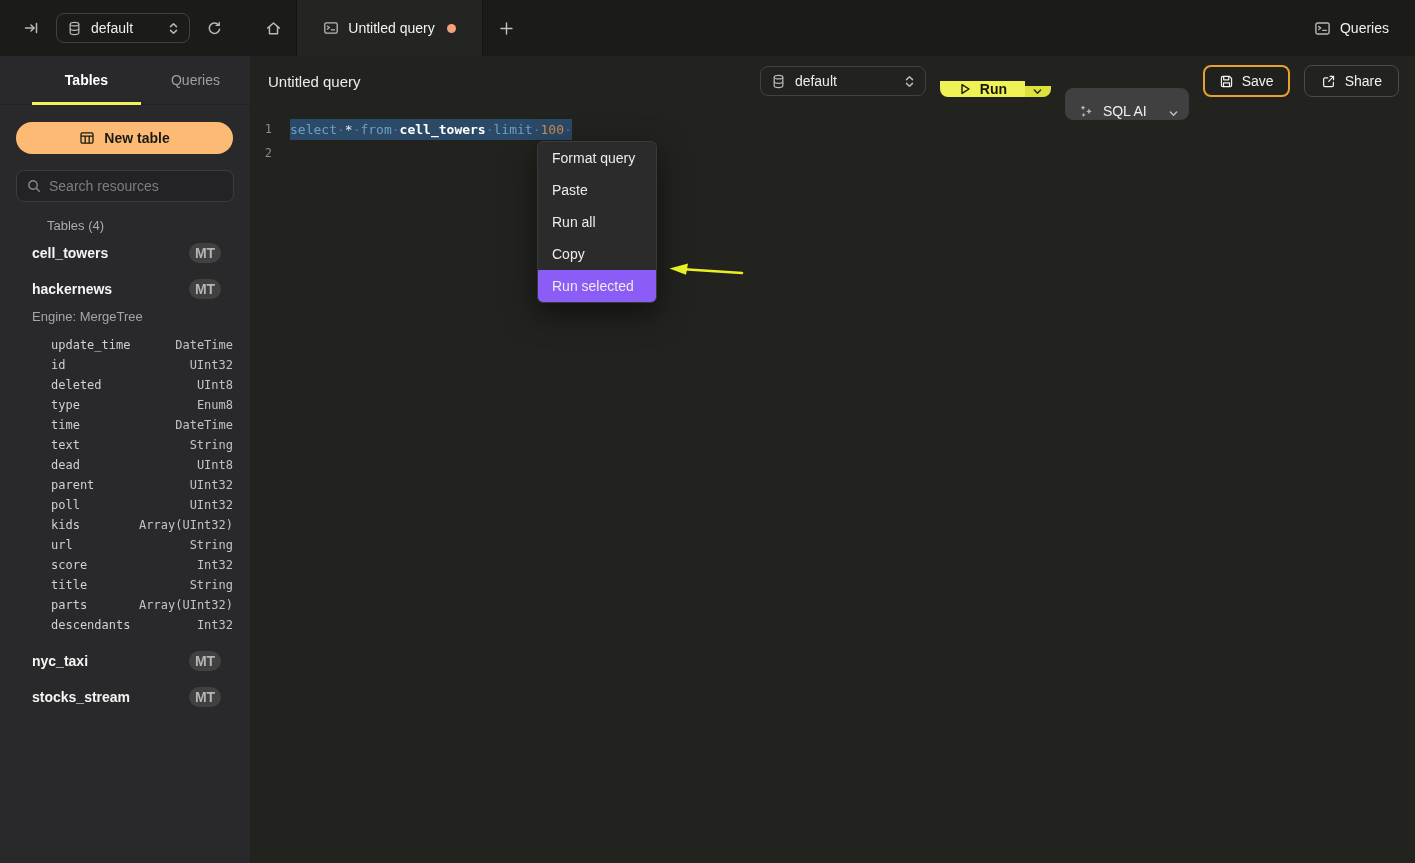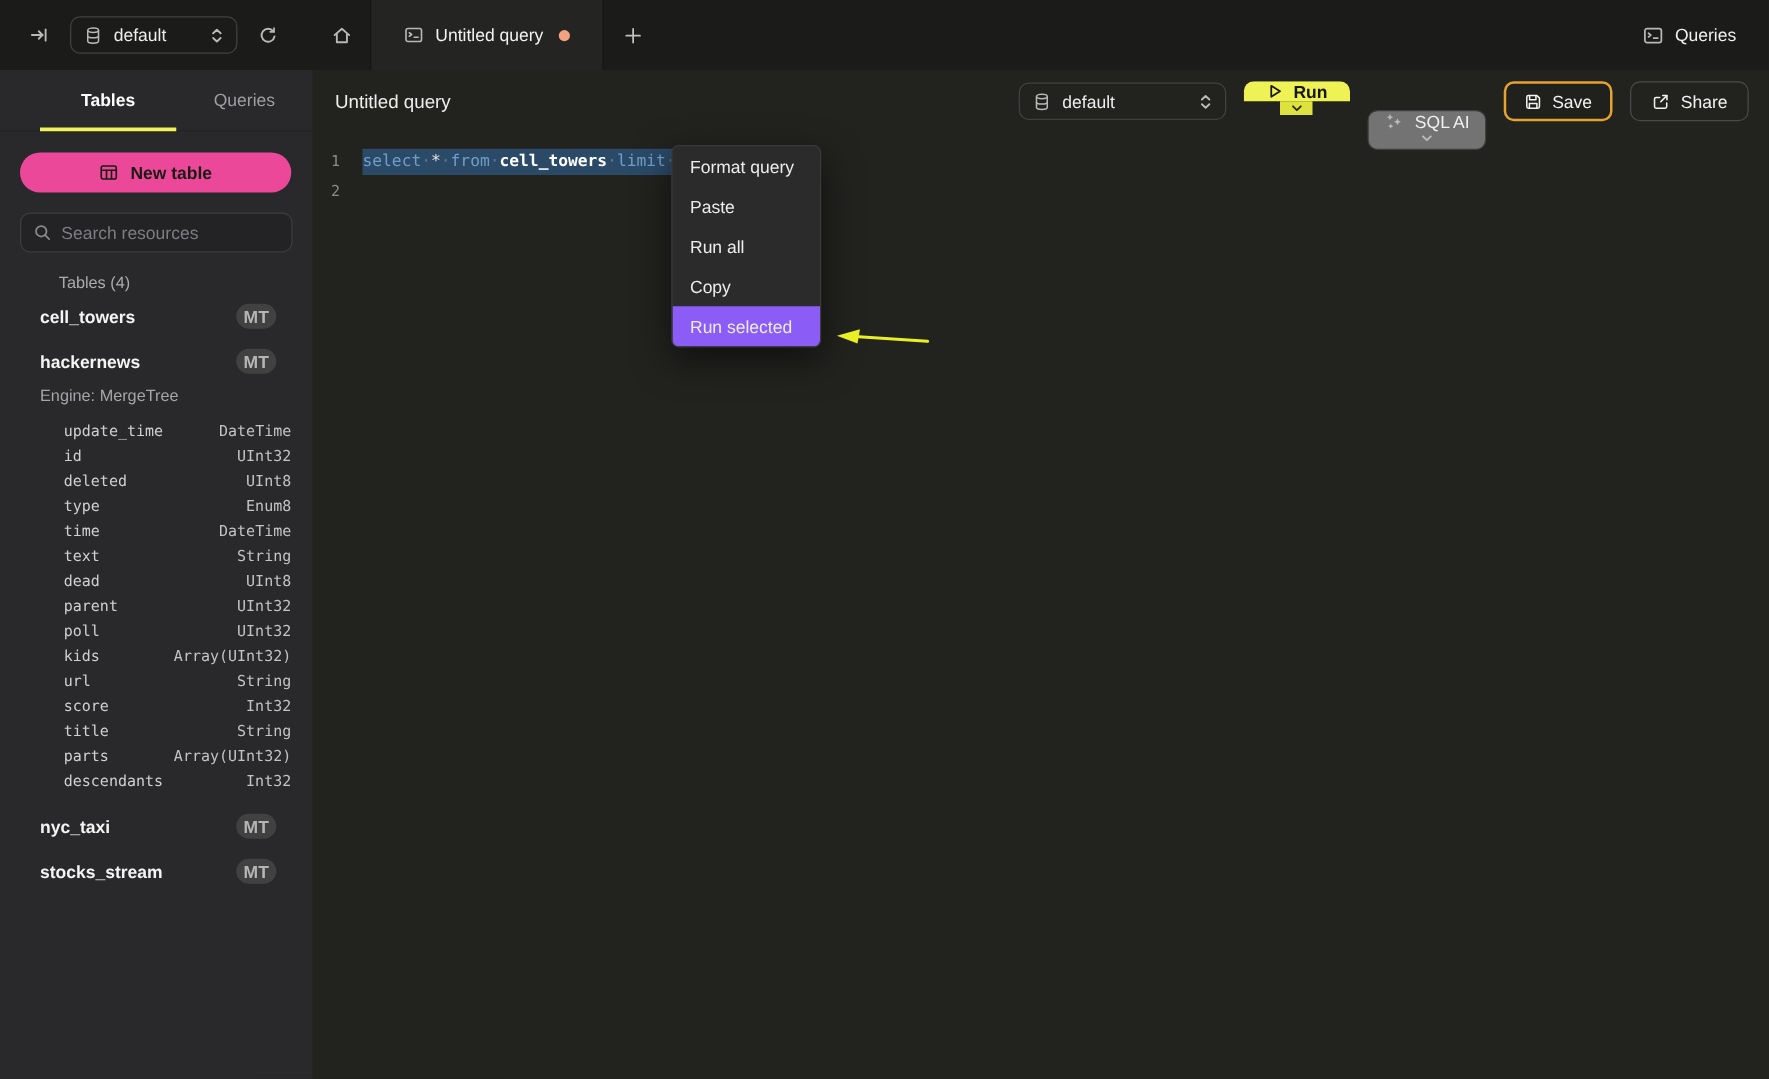--- a/index.html
+++ b/index.html
@@ -19,65 +19,65 @@
   .tab-dot { width:9px; height:9px; border-radius:50%; margin-left:3px; }
   .plus-btn { width:46px; height:56px; color:#c2c2c2; }
   .tb-right { margin-left:auto; margin-right:26px; display:flex; align-items:center; gap:9px; font-size:14px; font-weight:500; color:#f0f0f0; cursor:pointer; }
 
   
   .sidebar { position:absolute; left:0; top:56px; width:250px; bottom:0; background:#29292b; z-index:4; }
   .sb-tabs { height:49px; display:flex; border-bottom:1px solid #232325; }
   .sb-tab { flex:1; display:flex; align-items:center; justify-content:center; font-size:14px; color:#9f9fa3; position:relative; cursor:pointer; }
   .sb-tab.active { color:#ffffff; font-weight:600;margin-left:32px; }
   .sb-tab.active::after { content:""; position:absolute; left:0; right:0; bottom:-1px; height:3px; background:#f2f25a; }
-  .new-table-btn { margin:17px 16px 0 16px; height:32px; width:217px; border:none; border-radius:16px; background:#ec4899; color:#1b1b14; font-size:14px; font-weight:600; font-family:inherit; display:flex; align-items:center; justify-content:center; gap:9px; cursor:pointer; }
+  .new-table-btn { margin:17px 16px 0 16px; height:32px; width:217px; border:none; border-radius:16px; background:#fdba74; color:#1b1b14; font-size:14px; font-weight:600; font-family:inherit; display:flex; align-items:center; justify-content:center; gap:9px; cursor:pointer; }
   .search-box { margin:16px 16px 0 16px; height:32px; background:#232326; border:1px solid #3d3d40; border-radius:8px; display:flex; align-items:center; padding:0 10px; gap:8px; }
   .search-box input { background:transparent; border:none; outline:none; color:#d8d8d8; font-size:14px; font-family:inherit; width:100%; }
   .search-box input::placeholder { color:#7e7e82; }
   .section-label { margin:16px 29px 0 47px; font-size:13px; color:#ababaf; }
   .tbl-row { height:32px; margin-top:4px; display:flex; align-items:center; justify-content:space-between; padding:0 29px 0 32px; cursor:pointer; }
   .tbl-name { font-size:14px; font-weight:600; color:#f4f4f4; }
   .badge { width:32px; height:20px; border-radius:10px; background:#414141; color:#b5b5b5; font-size:14px; font-weight:600; display:flex; align-items:center; justify-content:center; }
   .engine-line { padding:0 29px 0 32px; height:22px; display:flex; align-items:center; font-size:13px; color:#a5a5a9; }
   .cols { margin-top:8px; margin-bottom:10px; }
   .col-row { height:20px; display:flex; align-items:center; justify-content:space-between; padding:0 17px 0 32px; font-family:"DejaVu Sans Mono",monospace; font-size:12px;margin-left:19px; }
   .col-name { color:#d0d0d3; }
   .col-type { color:#c3c3c7; }
 
   
   .main { position:absolute; left:250px; top:56px; right:0; bottom:0; background:#22221f; }
   .main-header { height:50px; display:flex; align-items:center; padding:0 16px 0 18px; }
   .page-title { font-size:15px; color:#ededed; }
   .toolbar { margin-left:auto; display:flex; align-items:center; gap:14px; }
   .tb-db-select { width:166px; height:30px; border:1px solid #414141; border-radius:8px; display:flex; align-items:center; padding:0 10px; gap:9px; font-size:14px; color:#ededed; cursor:pointer; }
   .tb-db-select .lbl { flex:1; }
-  .split-btn { height:32px; border-radius:8px; overflow:hidden; display:flex; align-items:center; cursor:pointer;flex-direction:column; }
+  .split-btn { height:32px; border-radius:8px; overflow:hidden; display:flex; align-items:flex-end; cursor:pointer; }
   .run-main { width:85px; background:#eef255; color:#17170f; font-size:14px; font-weight:600; display:flex; align-items:center; justify-content:center; gap:8px; }
   .run-chev { width:26px; background:#dde23e; color:#2a2a12; display:flex; align-items:center; justify-content:center; }
-  .sqlai { border:1px solid #3f3f3f; background:#737373;margin-top:45px; }
+  .sqlai { border:1px solid #3f3f3f; background:#404040;margin-top:45px; }
   .sqlai-main { padding:0 12px; display:flex; align-items:center; gap:9px; font-size:14px; color:#f0f0f0; }
   .sqlai-div { width:1px; background:#3f3f3f; }
   .sqlai-chev { width:28px; display:flex; align-items:center; justify-content:center; color:#bdbdbd; }
   .save-btn { height:32px; border:2px solid #e5a233; border-radius:8px; background:#20201d; color:#f2f2f2; font-size:14px; font-weight:500; font-family:inherit; display:flex; align-items:center; gap:8px; padding:0 14px; cursor:pointer; }
   .share-btn { height:32px; border:1px solid #4a4a4a; border-radius:8px; background:transparent; color:#f2f2f2; font-size:14px; font-weight:500; font-family:inherit; display:flex; align-items:center; gap:9px; padding:0 16px; cursor:pointer; }
 
   
   .editor { position:relative; padding-top:11px; }
   .code-line { display:flex; align-items:center; height:24px; font-family:"DejaVu Sans Mono",monospace; font-size:13px; cursor:text; }
   .gutter { width:22px; flex:none; text-align:right; font-size:12px; color:#8b8b8b; }
   .code { margin-left:18px; white-space:pre; display:inline-block; line-height:21px; }
   .code.selected { background:#2b4a68; }
   .kw { color:#6f9fc8; }
   .op { color:#e8e8e8; }
   .tbl { color:#ffffff; font-weight:bold; }
   .num { color:#cf8d4d; }
   .ws { color:#567799; }
 
   
-  .ctx-menu { position:absolute; left:537px; top:116px; width:120px; background:#2b2b2b; border:1px solid #3a3a3a; border-radius:6px; box-shadow:0 10px 30px rgba(0,0,0,.55); z-index:20; overflow:hidden; }
+  .ctx-menu { position:absolute; left:537px; top:141px; width:120px; background:#2b2b2b; border:1px solid #3a3a3a; border-radius:6px; box-shadow:0 10px 30px rgba(0,0,0,.55); z-index:20; overflow:hidden; }
   .ctx-item { height:32px; display:flex; align-items:center; padding:0 14px; font-size:14px; color:#ececec; cursor:pointer; white-space:nowrap; }
   .ctx-item.hl { background:#8b5cf6; }
 
   
   .anno-arrow { position:absolute; left:660px; top:256px; z-index:30; pointer-events:none; }
 </style>
 </head>
 <body>
 
 <div class="topbar">

